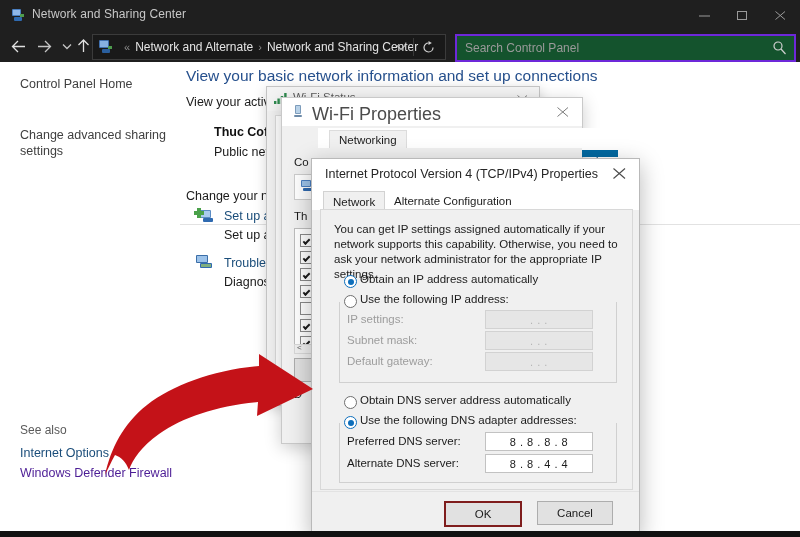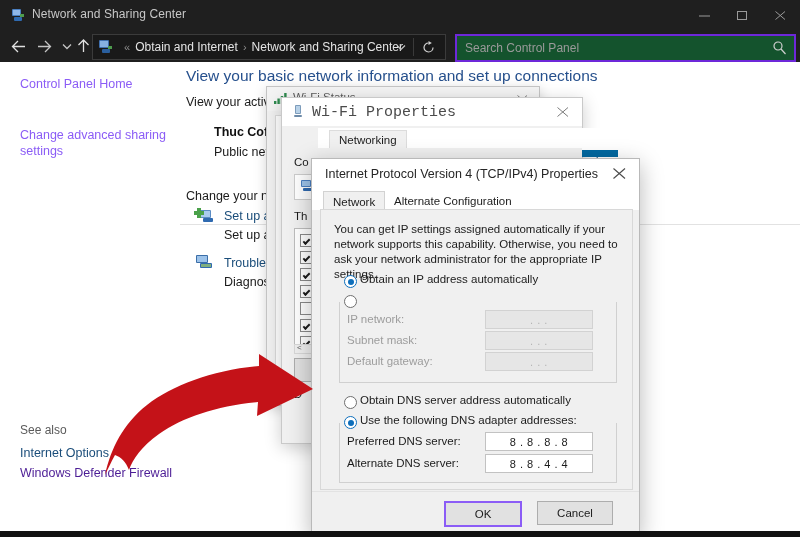--- a/index.html
+++ b/index.html
@@ -31,21 +31,21 @@
   .addr-div{position:absolute;right:31px;top:3px;width:1px;height:18px;background:#3a3a3a;}
   .searchbox{position:absolute;left:455px;top:4px;width:337px;height:24px;background:#14532d;border:2px solid #6d28d9;}
   .search-ph{position:absolute;left:8px;top:5px;font-size:12px;color:#9a9a9a;}
   .search-ico{position:absolute;right:7px;top:4px;color:#cfcfcf;}
 
   
   .content{position:absolute;left:0;top:62px;width:800px;height:475px;background:#fff;}
 
   
   .leftnav{position:absolute;left:0;top:0;width:180px;height:475px;background:#fff;}
-  .ln-link{position:absolute;left:20px;font-size:12.5px;color:#8b5cf6;white-space:nowrap;}
+  .ln-link{position:absolute;left:20px;font-size:12.5px;color:#404040;white-space:nowrap;}
   .ln-cph{top:15px;}
   .ln-adapter{top:46px;}
   .ln-advanced{top:65px;width:150px;white-space:normal;line-height:16px;}
   .seealso-hd{position:absolute;left:20px;top:361px;font-size:12px;color:#5a5a5a;}
   .seealso-l1{position:absolute;left:20px;top:384px;font-size:12.5px;color:#1a4d7a;}
   .seealso-l2{position:absolute;left:20px;top:404px;font-size:12.5px;color:#4c1d95;}
 
   
   .mainarea{position:absolute;left:180px;top:0;width:620px;height:475px;}
   .m-h1{position:absolute;left:6px;top:5px;font-size:15.5px;color:#26508d;white-space:nowrap;}
@@ -70,21 +70,21 @@
   .wfs-title{position:absolute;left:26px;top:4px;font-size:11.5px;color:#5c5c5c;}
   .wfs-close{position:absolute;right:2px;top:2px;width:30px;height:20px;display:flex;align-items:center;justify-content:center;color:#6a6a6a;}
   .wfs-body{position:absolute;left:8px;top:28px;width:255px;height:283px;background:#fff;border:1px solid #dadada;}
   .wfs-lbl{position:absolute;left:8px;top:6px;font-size:11.5px;color:#333;}
 
   
   .wfprop{position:absolute;left:281px;top:97px;width:300px;height:345px;background:#f0f0f0;
           border:1px solid #c9c9c9;box-shadow:0 4px 16px rgba(0,0,0,.2);}
   .wp-tb{position:absolute;left:0;top:0;width:300px;height:28px;background:#fff;}
   .wp-ico{position:absolute;left:9px;top:6px;}
-  .wp-title{position:absolute;left:30px;top:6px;font-size:15px;color:#4b4b4b;font-family:Liberation Mono, monospace;}
+  .wp-title{position:absolute;left:30px;top:6px;font-size:18px;color:#4b4b4b;}
   .wp-close{position:absolute;right:2px;top:2px;width:34px;height:24px;display:flex;align-items:center;justify-content:center;color:#6f6f6f;}
   .wp-tabstrip{position:absolute;left:0;top:30px;width:300px;height:22px;background:#fff;border-bottom:7px solid #0369a1;margin-left:36px;}
   .wp-tab{position:absolute;left:11px;top:2px;padding:3px 9px 4px 9px;font-size:11.5px;color:#1c1c1c;
           background:#f0f0f0;border:1px solid #dcdcdc;border-bottom:none;}
   .wp-body{position:absolute;left:0;top:50px;width:300px;height:295px;background:#f0f0f0;}
   .wp-conn{position:absolute;left:12px;top:8px;font-size:11.5px;color:#1b1b1b;}
   .wp-adapterbox{position:absolute;left:12px;top:26px;width:276px;height:24px;background:#fff;border:1px solid #ccc;}
   .wp-adapter-ico{position:absolute;left:4px;top:3px;}
   .wp-this{position:absolute;left:12px;top:62px;font-size:11.5px;color:#1b1b1b;}
   .wp-listbox{position:absolute;left:12px;top:80px;width:276px;height:124px;background:#fff;border:1px solid #bdbdbd;}
@@ -117,21 +117,21 @@
   .groupbox{position:absolute;border:1px solid #d0d0d0;border-top:none;}
   .flabel{position:absolute;font-size:11.5px;color:#1b1b1b;}
   .flabel.dim{color:#9d9d9d;}
   .ipfield{position:absolute;height:17px;width:106px;border:1px solid #c2c2c2;background:#fff;
            font-size:11px;color:#1b1b1b;display:flex;align-items:center;justify-content:center;letter-spacing:.5px;
            font-family:"Liberation Sans",sans-serif;}
   .ipfield.dis{background:#e6e6e6;border-color:#d2d2d2;color:#b5b5b5;}
   .ip-okrow{position:absolute;left:0;bottom:0;width:327px;height:43px;background:#f0f0f0;border-top:1px solid #e3e3e3;}
   .okbtn{position:absolute;top:9px;width:74px;height:22px;font-size:11.5px;color:#1b1b1b;
          display:flex;align-items:center;justify-content:center;background:#e1e1e1;}
-  .okbtn.primary{right:117px;border:2px solid #8b5cf6;margin-left:12px;}
+  .okbtn.primary{right:117px;border:2px solid #7f1d1d;margin-left:12px;}
   .okbtn.secondary{right:26px;border:1px solid #adadad;}
 
   
   .arrow{position:absolute;left:95px;top:352px;width:250px;height:135px;pointer-events:none;}
 
   
   .botstrip{position:absolute;left:0;top:531px;width:800px;height:6px;background:#111;}
 </style>
 </head>
 <body>
@@ -193,21 +193,21 @@
       <span class="addr-ico">
         <svg width="15" height="15" viewBox="0 0 15 15">
           <rect x="1" y="1" width="10" height="8" rx="1" fill="#3f6fae"></rect>
           <rect x="2" y="2" width="8" height="6" fill="#86b0e2"></rect>
           <rect x="4" y="10" width="8" height="4" rx="1" fill="#2a5f9e"></rect>
           <rect x="10" y="7" width="4" height="3" fill="#4d9a4d"></rect>
         </svg>
       </span>
       <div class="crumbs">
         <span class="crumbsep">«</span>
-        <span class="crumb">Obtain and Internet</span>
+        <span class="crumb">Network and Alternate</span>
         <span class="crumbsep">›</span>
         <span class="crumb">Network and Sharing Center</span>
       </div>
       <div class="addr-chev">
         <svg width="10" height="7" viewBox="0 0 10 7">
             <path d="M1 1.5 L5 5.5 L9 1.5" stroke="#c4c4c4" stroke-width="1.2" fill="none"></path>
           </svg>
       </div>
       <div class="addr-div"></div>
       <div class="addr-refresh">
@@ -390,24 +390,25 @@
     </div>
 
     <div class="ip-panel">
 
       <div class="ip-desc">You can get IP settings assigned automatically if your network supports this capability. Otherwise, you need to ask your network administrator for the appropriate IP settings.</div>
 
       <span class="radio on" style="left:23px;top:65px"></span>
       <span class="rlabel" style="left:39px;top:63px">Obtain an IP address automatically</span>
 
       <span class="radio" style="left:23px;top:85px"></span>
+      <span class="rlabel" style="left:39px;top:83px">Use the following IP address:</span>
 
       <div class="groupbox" style="left:18px;top:92px;width:276px;height:80px"></div>
 
-      <span class="flabel dim" style="left:26px;top:103px">IP network:</span>
+      <span class="flabel dim" style="left:26px;top:103px">IP settings:</span>
       <span class="ipfield dis" style="left:164px;top:100px">.   .   .</span>
 
       <span class="flabel dim" style="left:26px;top:124px">Subnet mask:</span>
       <span class="ipfield dis" style="left:164px;top:121px">.   .   .</span>
 
       <span class="flabel dim" style="left:26px;top:145px">Default gateway:</span>
       <span class="ipfield dis" style="left:164px;top:142px">.   .   .</span>
 
       <span class="radio" style="left:23px;top:186px"></span>
       <span class="rlabel" style="left:39px;top:184px">Obtain DNS server address automatically</span>

